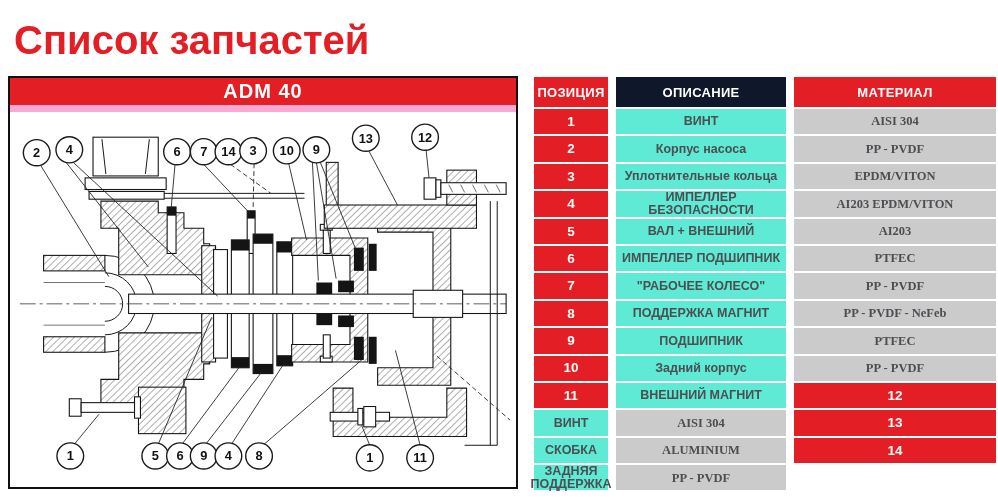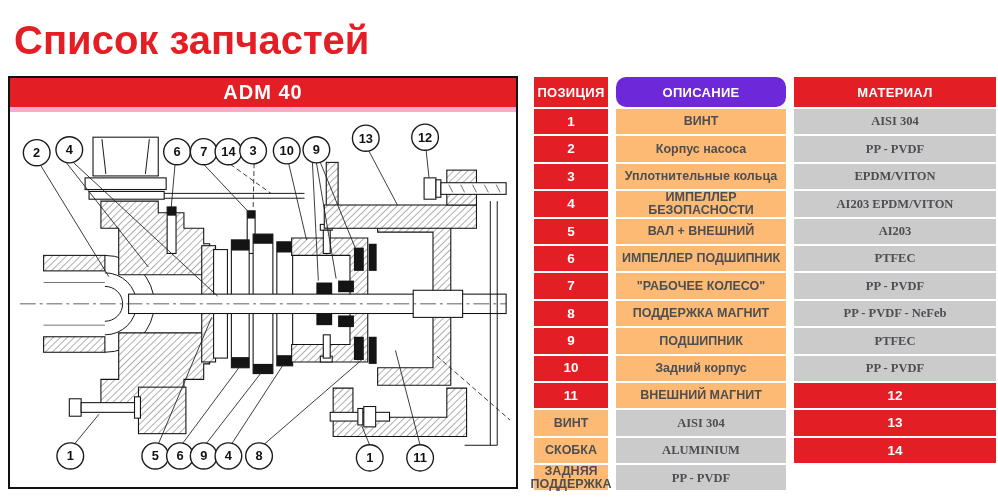--- a/index.html
+++ b/index.html
@@ -12,44 +12,44 @@
     font-size:40px;font-weight:bold;color:#E31E24;letter-spacing:0px;margin-top:16px;
   }
   
   .diagram{
     position:absolute;left:8px;top:76px;width:510px;height:413px;
     border:2px solid #111;box-sizing:border-box;background:#fff;
   }
   .diagram-header{
     height:34px;background:#E31E24;display:flex;align-items:center;justify-content:center;
     color:#fff;font-size:20px;font-weight:bold;letter-spacing:1px;
-    border-bottom:5px solid #f9a8d4;box-sizing:border-box;
+    border-bottom:7px solid #f9a8d4;box-sizing:border-box;
   }
   .diagram svg{display:block;width:100%;height:373px;}
   svg .co circle{fill:#fff;stroke:#1a1a1a;stroke-width:1.4;}
   svg .co text{font-family:"Liberation Sans",sans-serif;font-size:13px;font-weight:700;fill:#111;text-anchor:middle;}
   svg .part{fill:url(#hp);stroke:#141414;stroke-width:1.1;}
   svg .white{fill:#fff;stroke:#141414;stroke-width:1.1;}
   svg .blk{fill:#141414;stroke:none;}
   svg .ln{stroke:#141414;stroke-width:1;fill:none;}
   svg .thin{stroke:#333;stroke-width:0.7;fill:none;}
   svg .leader{stroke:#222;stroke-width:0.9;fill:none;}
   svg .leader.dash{stroke-dasharray:5 3;}
   
   .parts-table{
     position:absolute;left:534px;top:77px;width:462px;
     display:grid;grid-template-columns:74px 170px 202px;
     grid-template-rows:30px;grid-auto-rows:25.4px;gap:2px 8px;
   }
   .cell{display:flex;align-items:center;justify-content:center;
     font-size:12.5px;font-weight:700;color:#4D4E52;text-align:center;line-height:1;}
   .hcell{background:#E31E24;color:#fff;font-size:13px;letter-spacing:0.3px;}
-  .hcell.salmon{background:#6d28d9;border-radius:10px;}
+  .hcell.salmon{background:#0f172a;}
   .pos{background:#E31E24;color:#fff;font-size:13.5px;}
-  .desc{background:#fdba74;}
+  .desc{background:#5eead4;}
   .mat{background:#CBCBCB;font-family:Liberation Serif, serif;}
 </style>
 </head>
 <body>
 
 <div class="page-title">Список запчастей</div>
 
 <div class="diagram">
   <div class="diagram-header">ADM 40</div>
   <svg viewBox="0 0 512 385" preserveAspectRatio="none">

